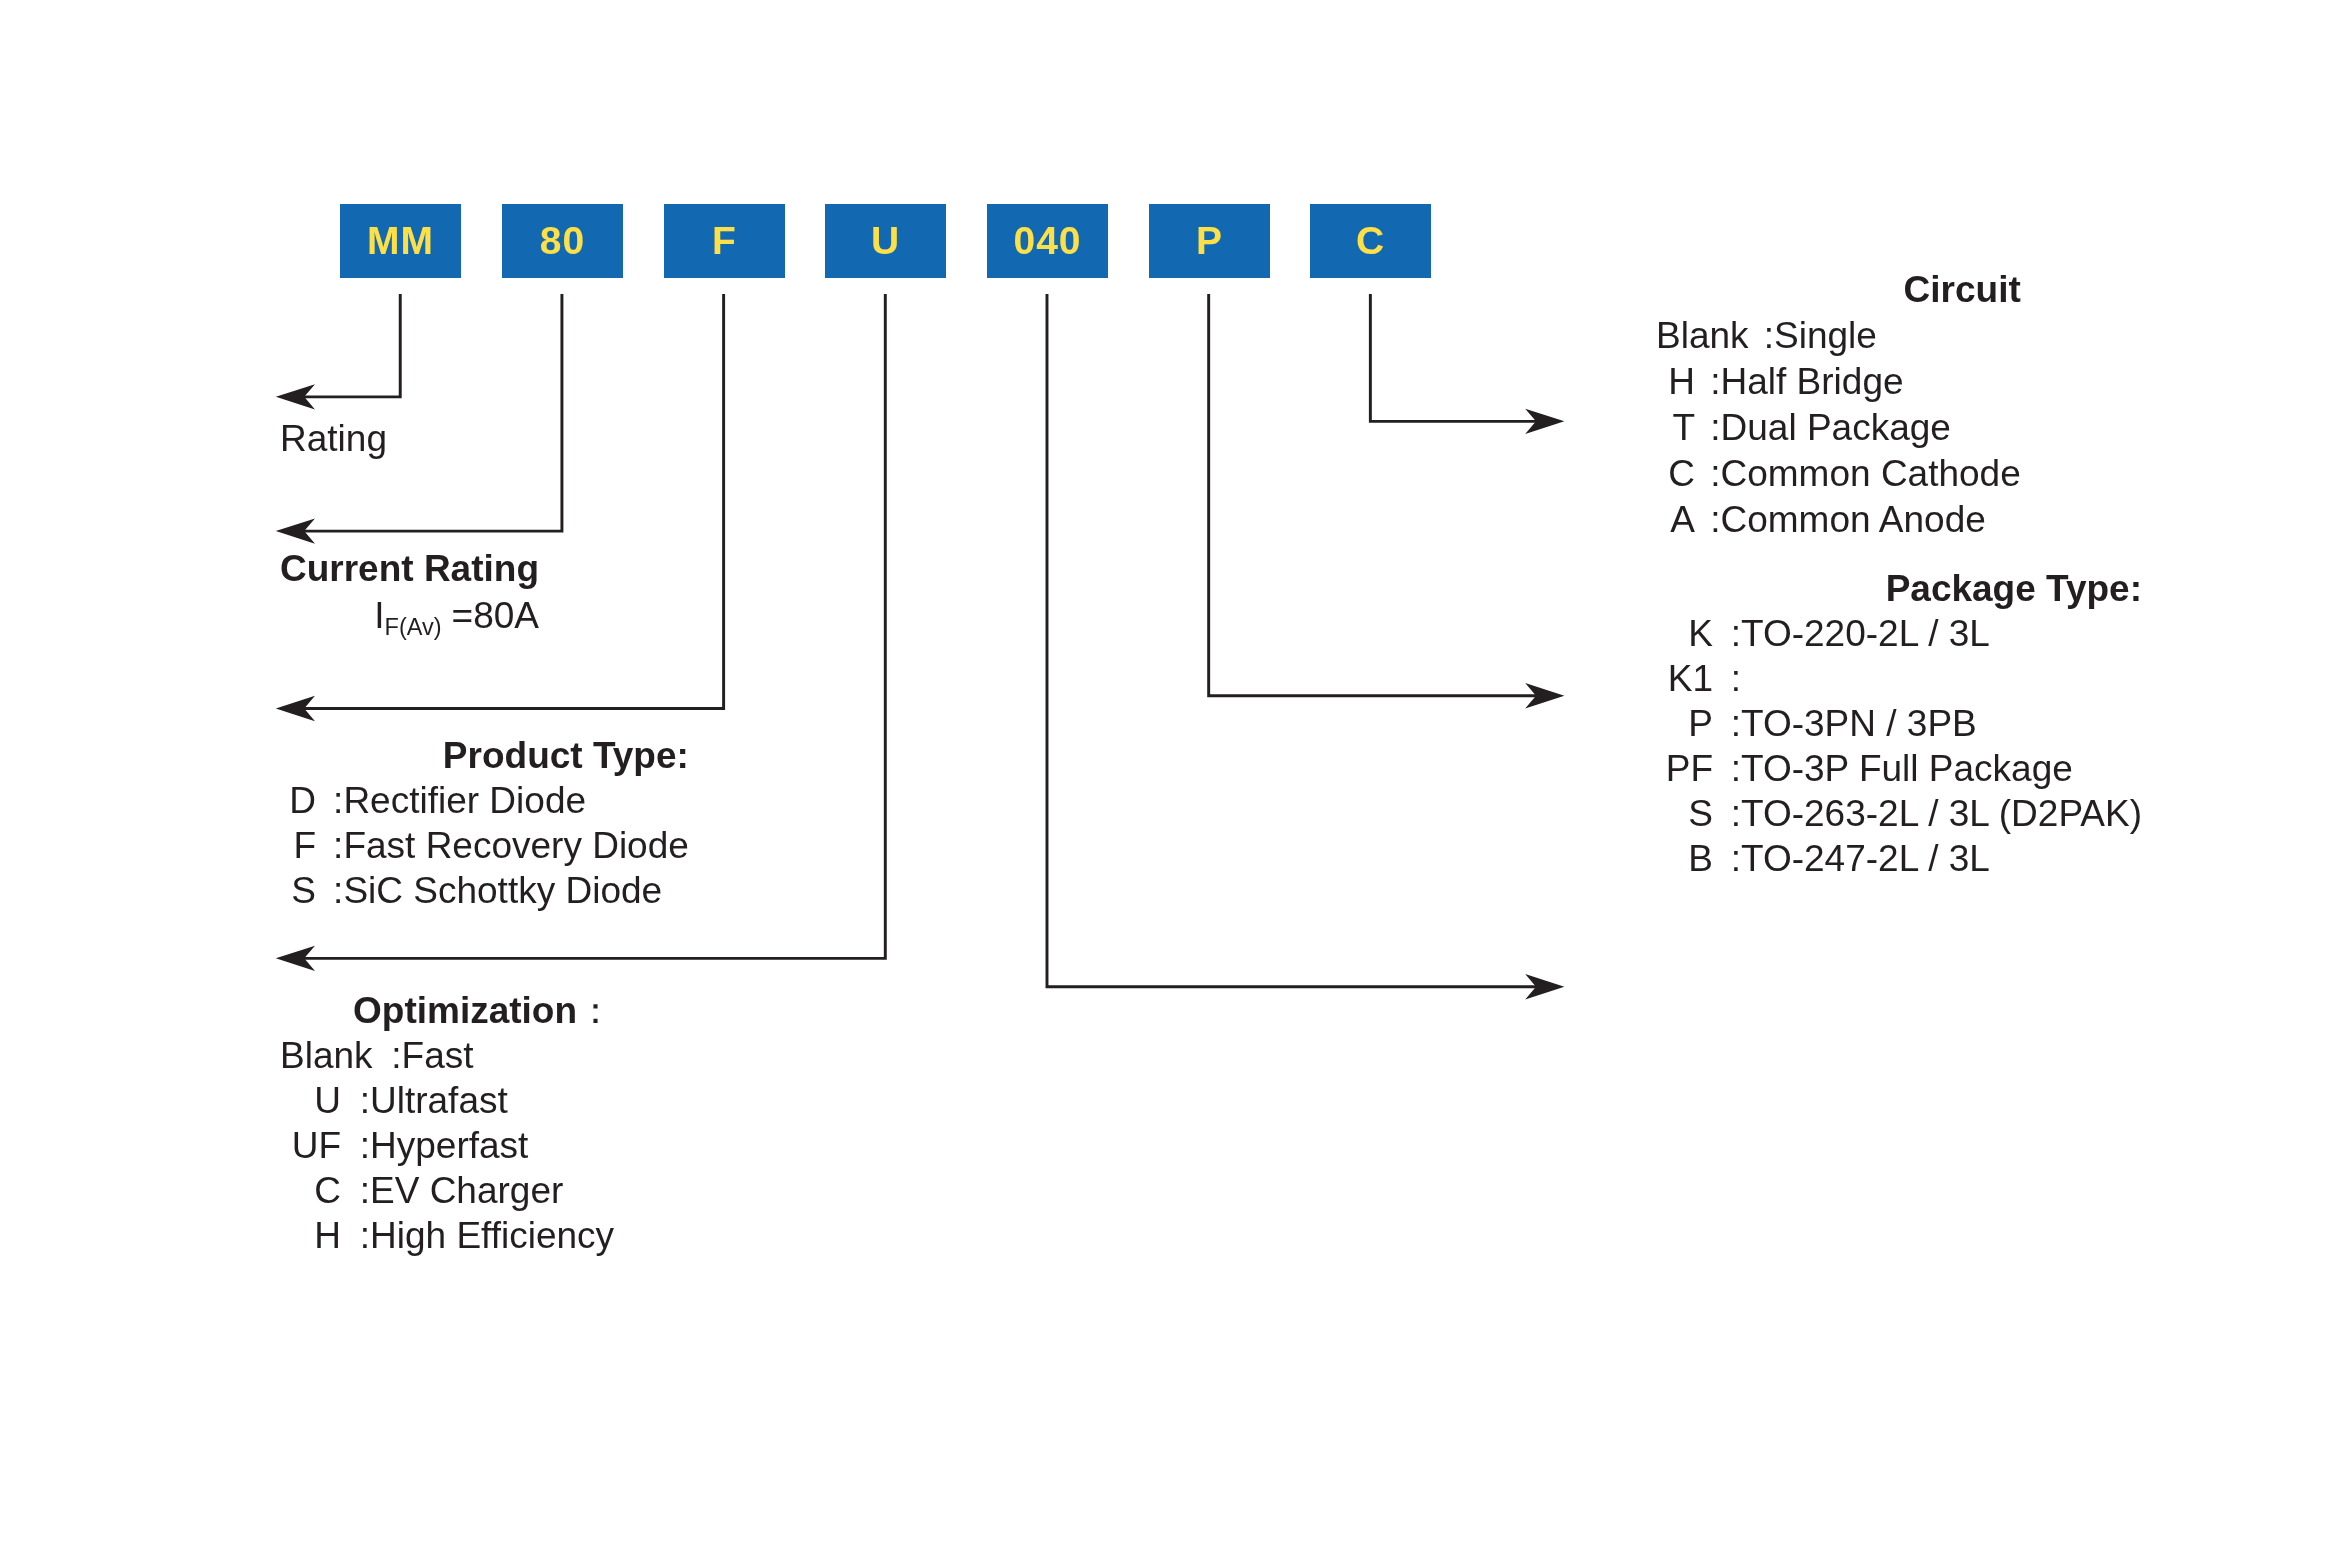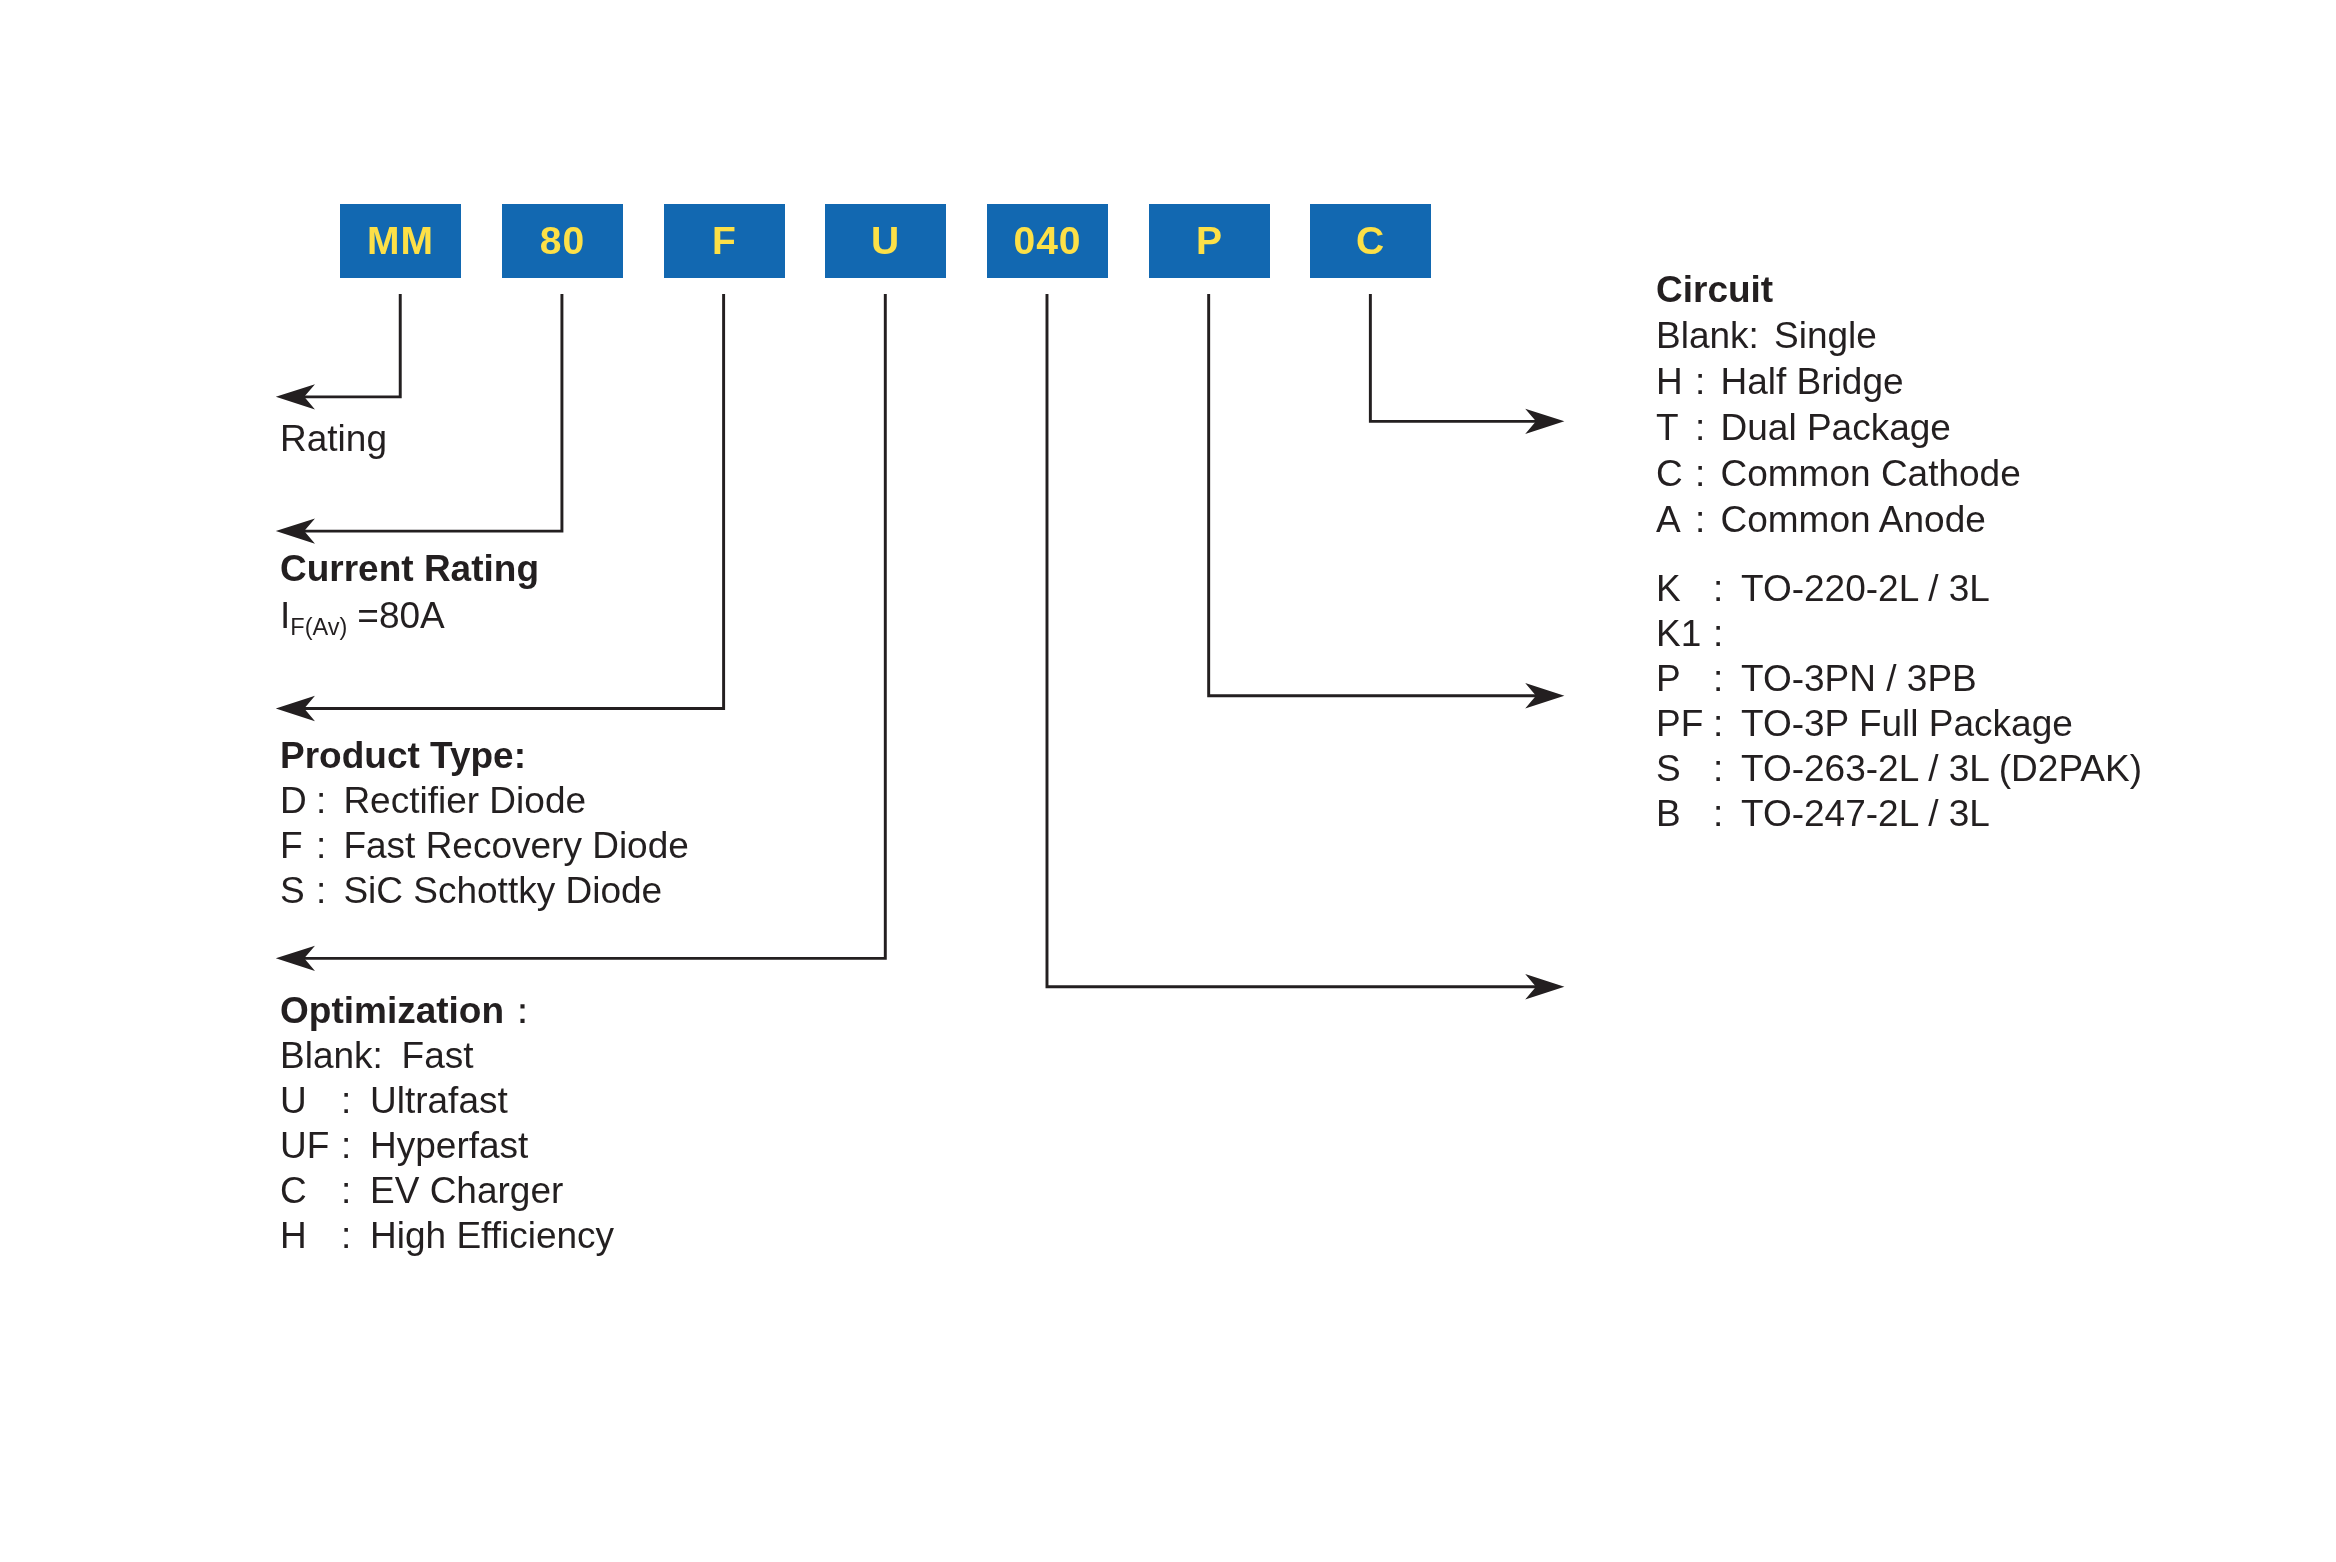--- a/index.html
+++ b/index.html
@@ -12,21 +12,21 @@
     overflow:hidden;
   }
   .wires{position:absolute;left:0;top:0;width:2337px;height:1562px;}
   .pn-box{
     position:absolute;top:204px;width:121px;height:74px;
     background:var(--box-blue,#1268b1);
     color:#fde047;font-weight:bold;font-size:39px;
     display:flex;align-items:center;justify-content:center;
     letter-spacing:1px;
   }
-  .section{position:absolute;font-size:37px;line-height:45px;white-space:nowrap;}
+  .section{position:absolute;font-size:37px;line-height:45px;white-space:nowrap;text-align:right;}
   .section .title{font-weight:bold;}
   .title-colon{font-weight:normal;}
   .row{display:flex;}
   .key{display:inline-block;}
   .colon{display:inline-block;}
   .pt .key{min-width:36px;}  .pt .colon{min-width:27.4px;}
   .opt .key{min-width:61px;} .opt .colon{min-width:29px;}
   .cir .key{min-width:39px;} .cir .colon{min-width:25.5px;}
   .pkg .key{min-width:57px;} .pkg .colon{min-width:28px;}
   .cir{line-height:46px;}
@@ -149,20 +149,21 @@
         <span class="desc">Common Cathode</span>
     </div>
     <div class="row">
       <span class="key">A</span>
         <span class="colon">:</span>
         <span class="desc">Common Anode</span>
     </div>
   </div>
 
   <div class="section pkg" style="left:1656px;top:566px">
+    <div class="title">Package Type:</div>
     <div class="row">
       <span class="key">K</span>
         <span class="colon">:</span>
         <span class="desc">TO-220-2L / 3L</span>
     </div>
     <div class="row">
       <span class="key">K1</span>
         <span class="colon">:</span>
     </div>
     <div class="row">

